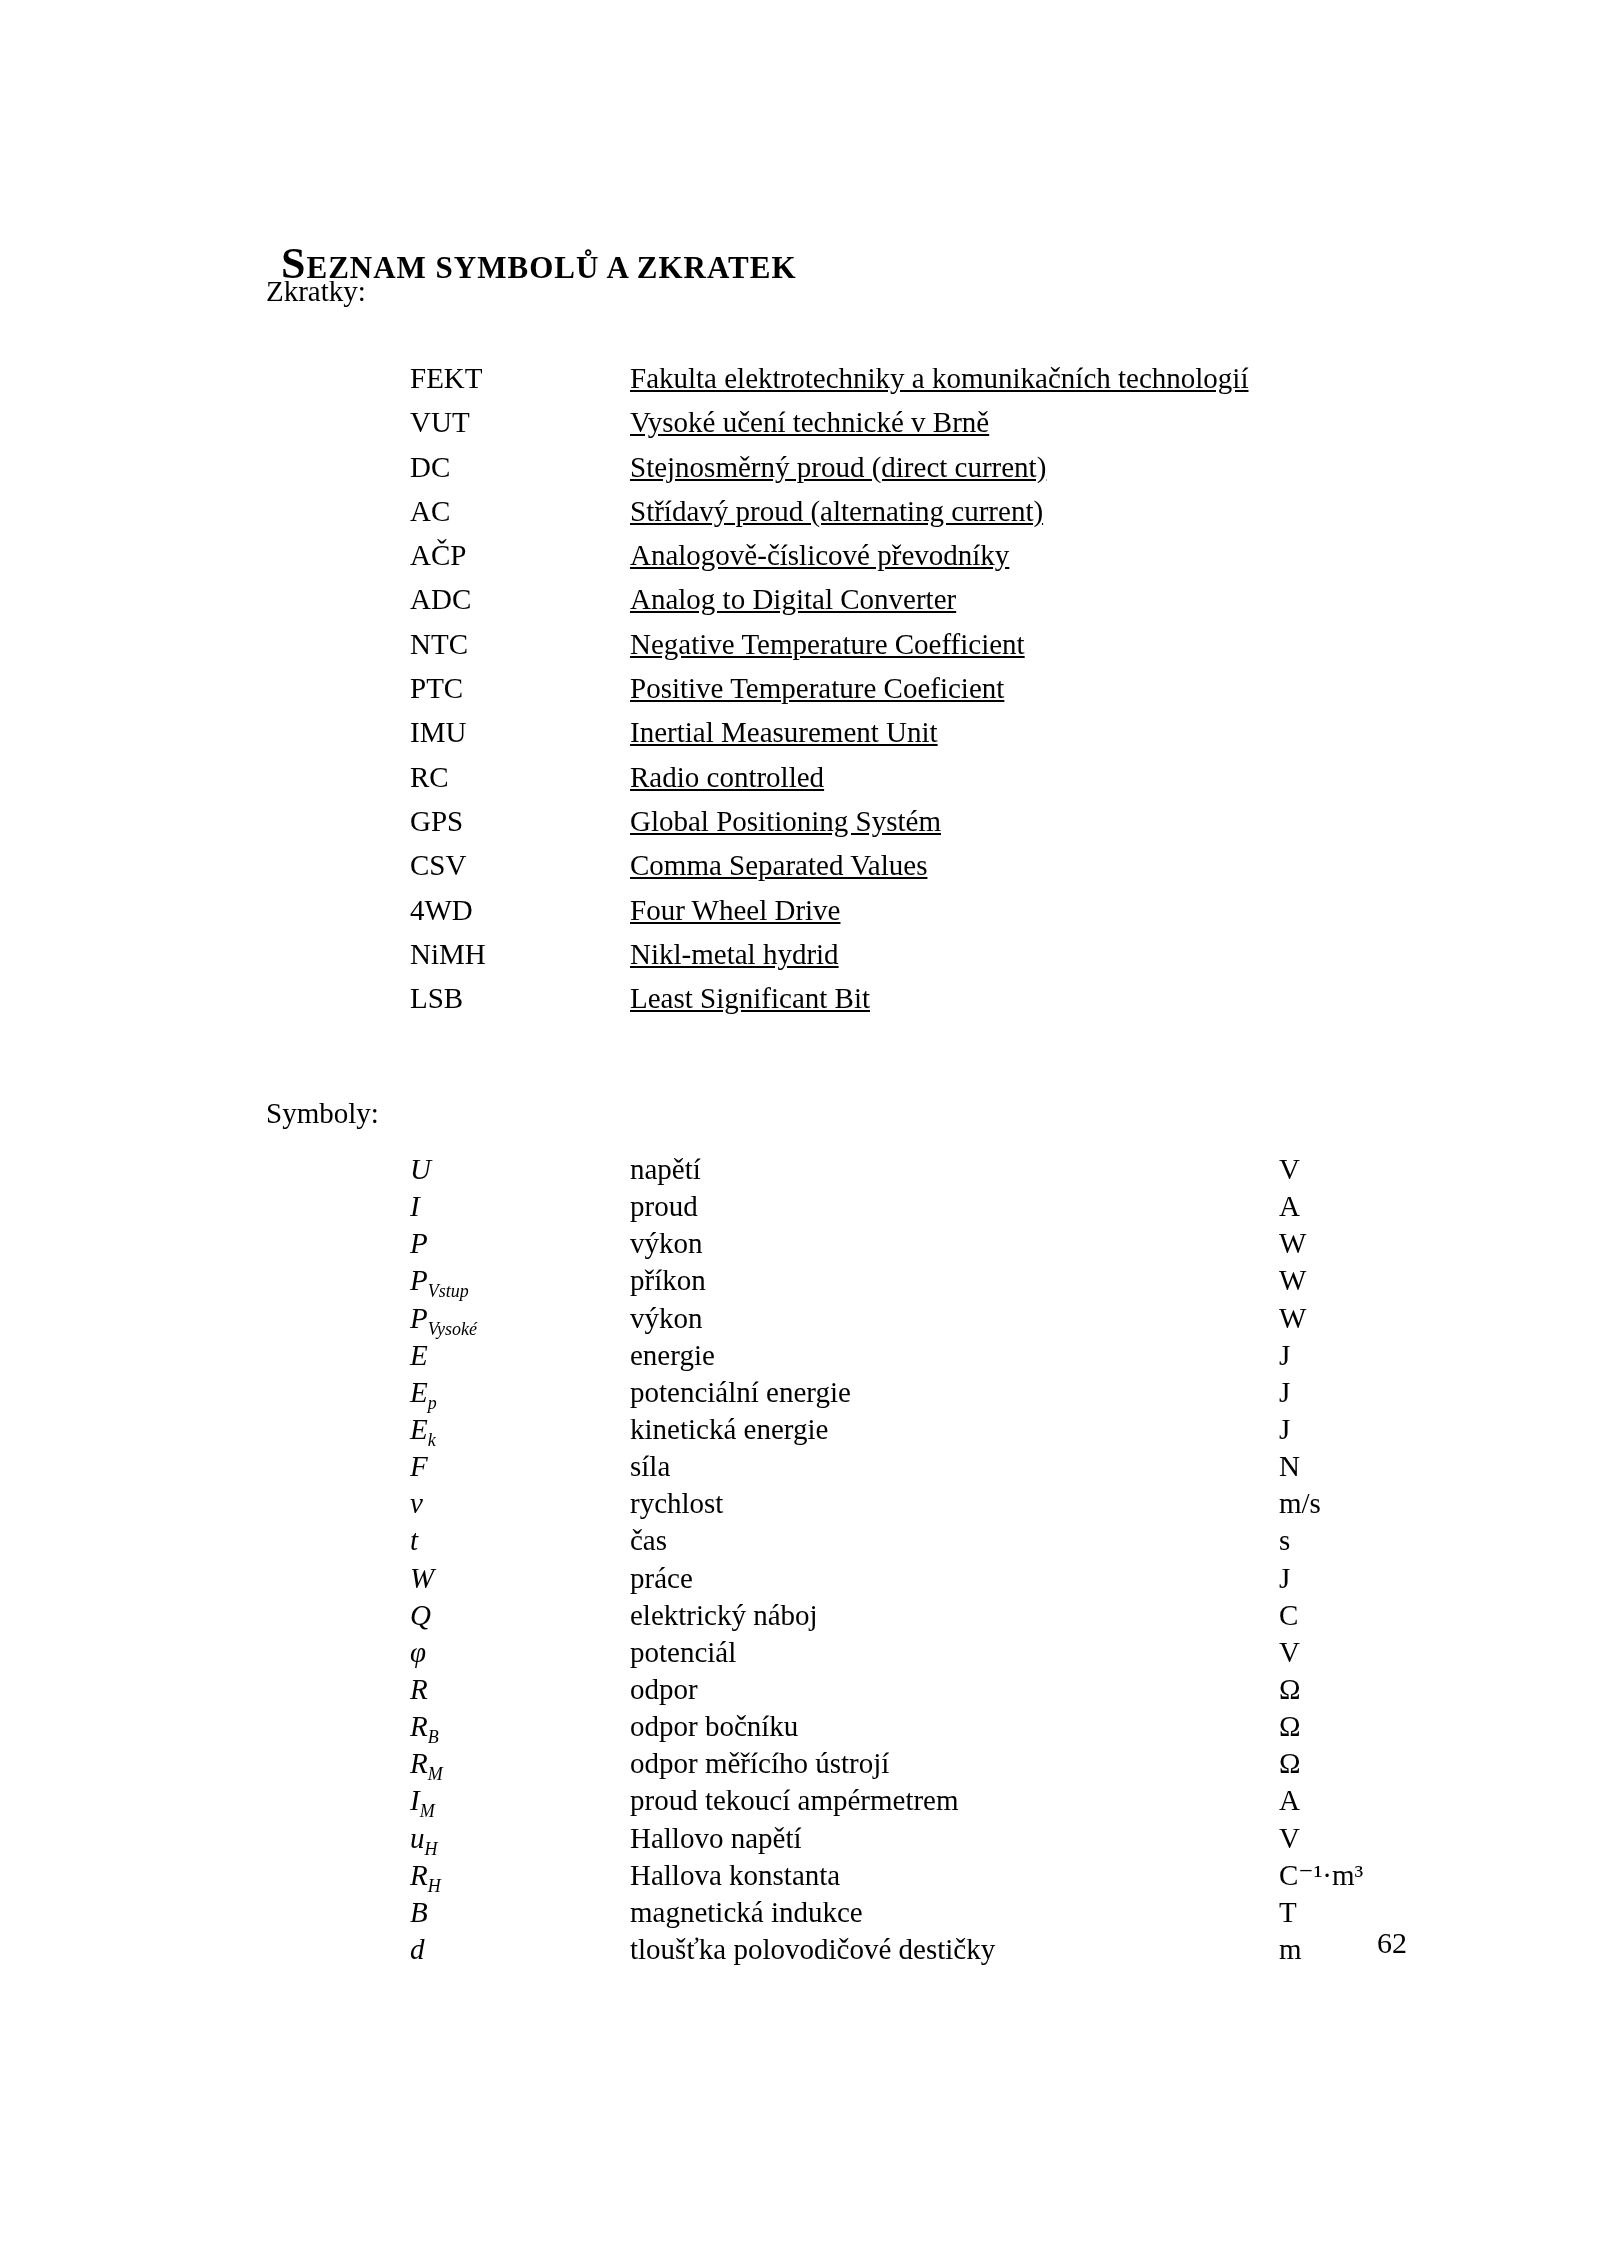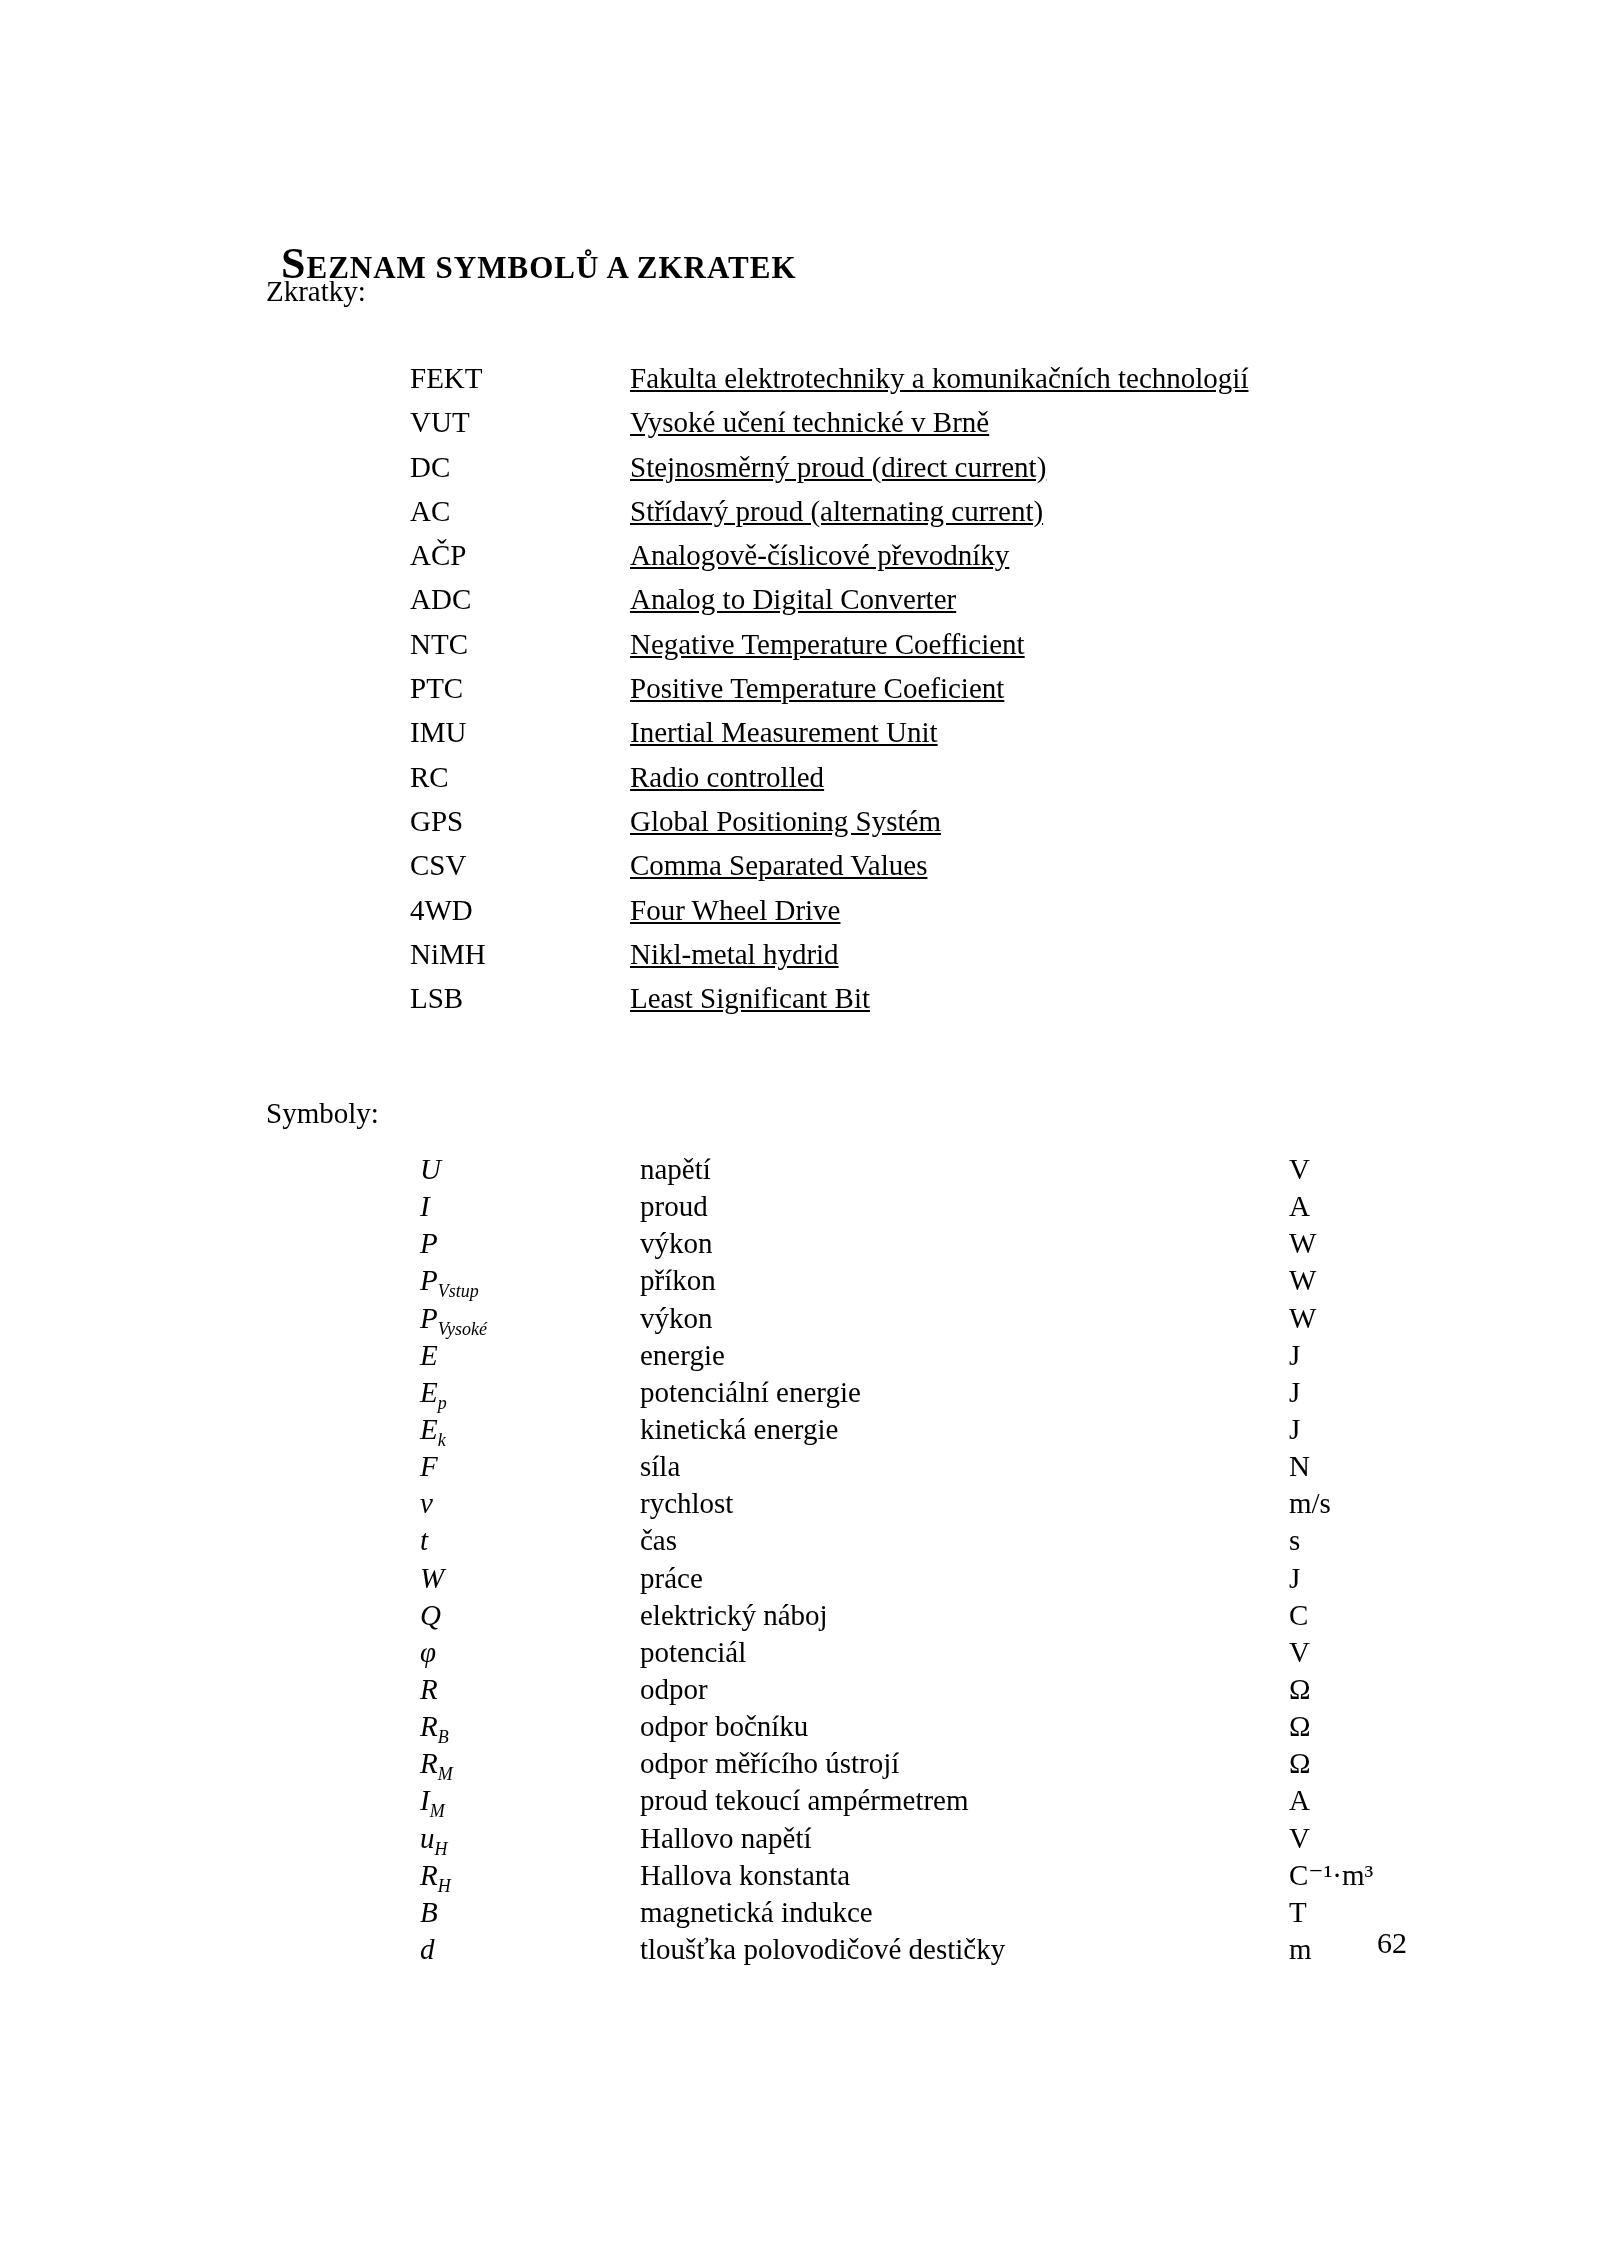--- a/index.html
+++ b/index.html
@@ -42,21 +42,21 @@
 
   .list {
     position: absolute;
     left: 410px;
     font-size: 29px;
   }
   .abbr-list { top: 356px; }
   .sym-list  { top: 1151px; }
 
   .abbr-list .row { height: 44.3px; line-height: 44.3px; position: relative; white-space: nowrap; text-decoration: underline; }
-  .sym-list  .row { height: 37.15px; line-height: 37.15px; position: relative; white-space: nowrap; margin-left: 10px; }
+  .sym-list  .row { height: 37.15px; line-height: 37.15px; position: relative; white-space: nowrap; }
 
   .term {
     display: inline-block;
     width: 220px;
     vertical-align: baseline;
   }
   .sym-base {
     font-style: italic;
   }
   .sym-sub {

